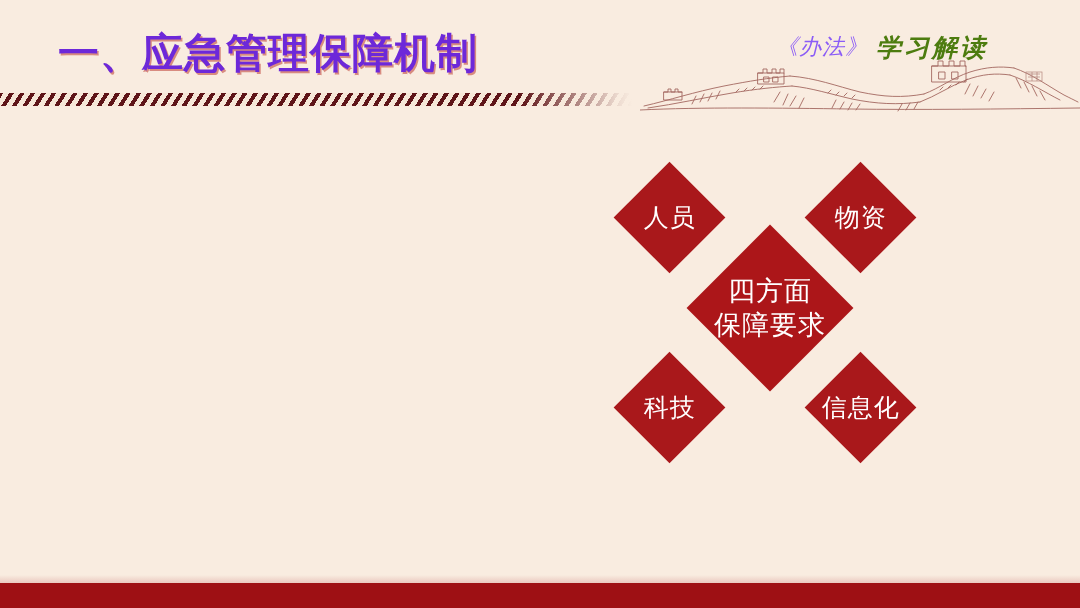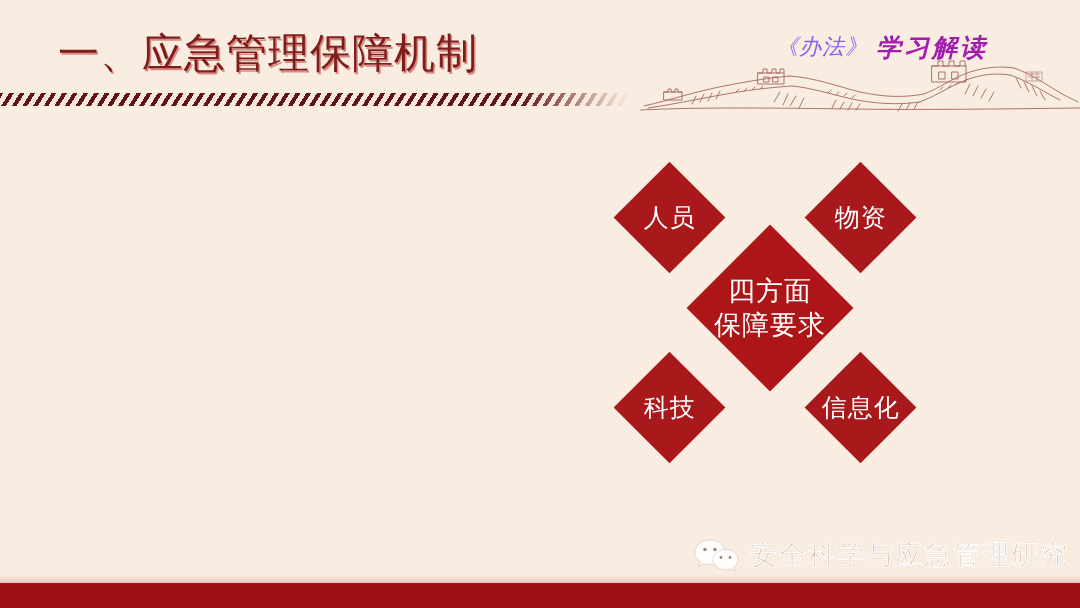--- a/index.html
+++ b/index.html
@@ -17,23 +17,23 @@
 
   
   #header {
     position:absolute; left:0; top:0;
     width:1080px; height:112px;
   }
   #slide-title {
     position:absolute;
     left:58px; top:26px;
     font-size:41px;
-    font-weight:normal;
+    font-weight:bold;
     letter-spacing:1px;
-    color:#7f1d1d;
+    color:#6d28d9;
     text-shadow:1.5px 1.5px 0 rgba(190,60,50,0.55);
     white-space:nowrap;
   }
   
   #hatch-divider {
     position:absolute;
     left:0; top:93px;
     width:632px; height:13px;
     background:
       repeating-linear-gradient(
@@ -60,21 +60,21 @@
   #header-subtitle .brackets {
     font-family:"DejaVu Serif","Liberation Serif",serif;
     font-size:22px;
     color:#8b5cf6;
     font-style:italic;
     letter-spacing:1px;
   }
   #header-subtitle .emphasis {
     font-family:"DejaVu Serif","Liberation Serif",serif;
     font-size:25px;
-    color:#a21caf;
+    color:#4d7c0f;
     font-style:italic;
     font-weight:bold;
     letter-spacing:3px;
     margin-left:8px;
   }
 
   
   #greatwall {
     position:absolute;
     left:640px; top:48px;
@@ -246,34 +246,17 @@
 
     <div class="diamond bl">
       <span class="dlabel">科技</span>
     </div>
 
     <div class="diamond br">
       <span class="dlabel">信息化</span>
     </div>
   </div>
 
-  <div id="footer-watermark">
-    <span id="wechat-icon">
-      <svg viewBox="0 0 46 34" xmlns="http://www.w3.org/2000/svg">
-        <g fill="rgba(255,255,255,0.88)" stroke="rgba(170,140,120,0.35)" stroke-width="0.8">
-          <path d="M16 2 C7 2 1 8 1 14.5 C1 18.2 3 21.4 6.2 23.5 L4.6 28.4 L10 25.6 C11.8 26.1 13.9 26.4 16 26.4 C25 26.4 31 20.6 31 14.5 C31 8 25 2 16 2 Z"></path>
-          <path d="M31.5 11.5 C24 11.5 19 16.3 19 21.6 C19 26.9 24 31.7 31.5 31.7 C33.2 31.7 34.9 31.5 36.4 31 L41 33.4 L39.6 29.2 C42.4 27.4 44 24.7 44 21.6 C44 16.3 39 11.5 31.5 11.5 Z"></path>
-        </g>
-        <g fill="rgba(120,95,80,0.75)">
-          <circle cx="11" cy="11.5" r="1.7"></circle>
-          <circle cx="21" cy="11.5" r="1.7"></circle>
-          <circle cx="27" cy="19.5" r="1.4"></circle>
-          <circle cx="36" cy="19.5" r="1.4"></circle>
-        </g>
-      </svg>
-    </span>
-    <span id="footer-label">安全科学与应急管理研究</span>
-  </div>
 
   <div id="bottom-bar-glow"></div>
   <div id="bottom-bar"></div>
 
 </div>
 
 </body></html>

